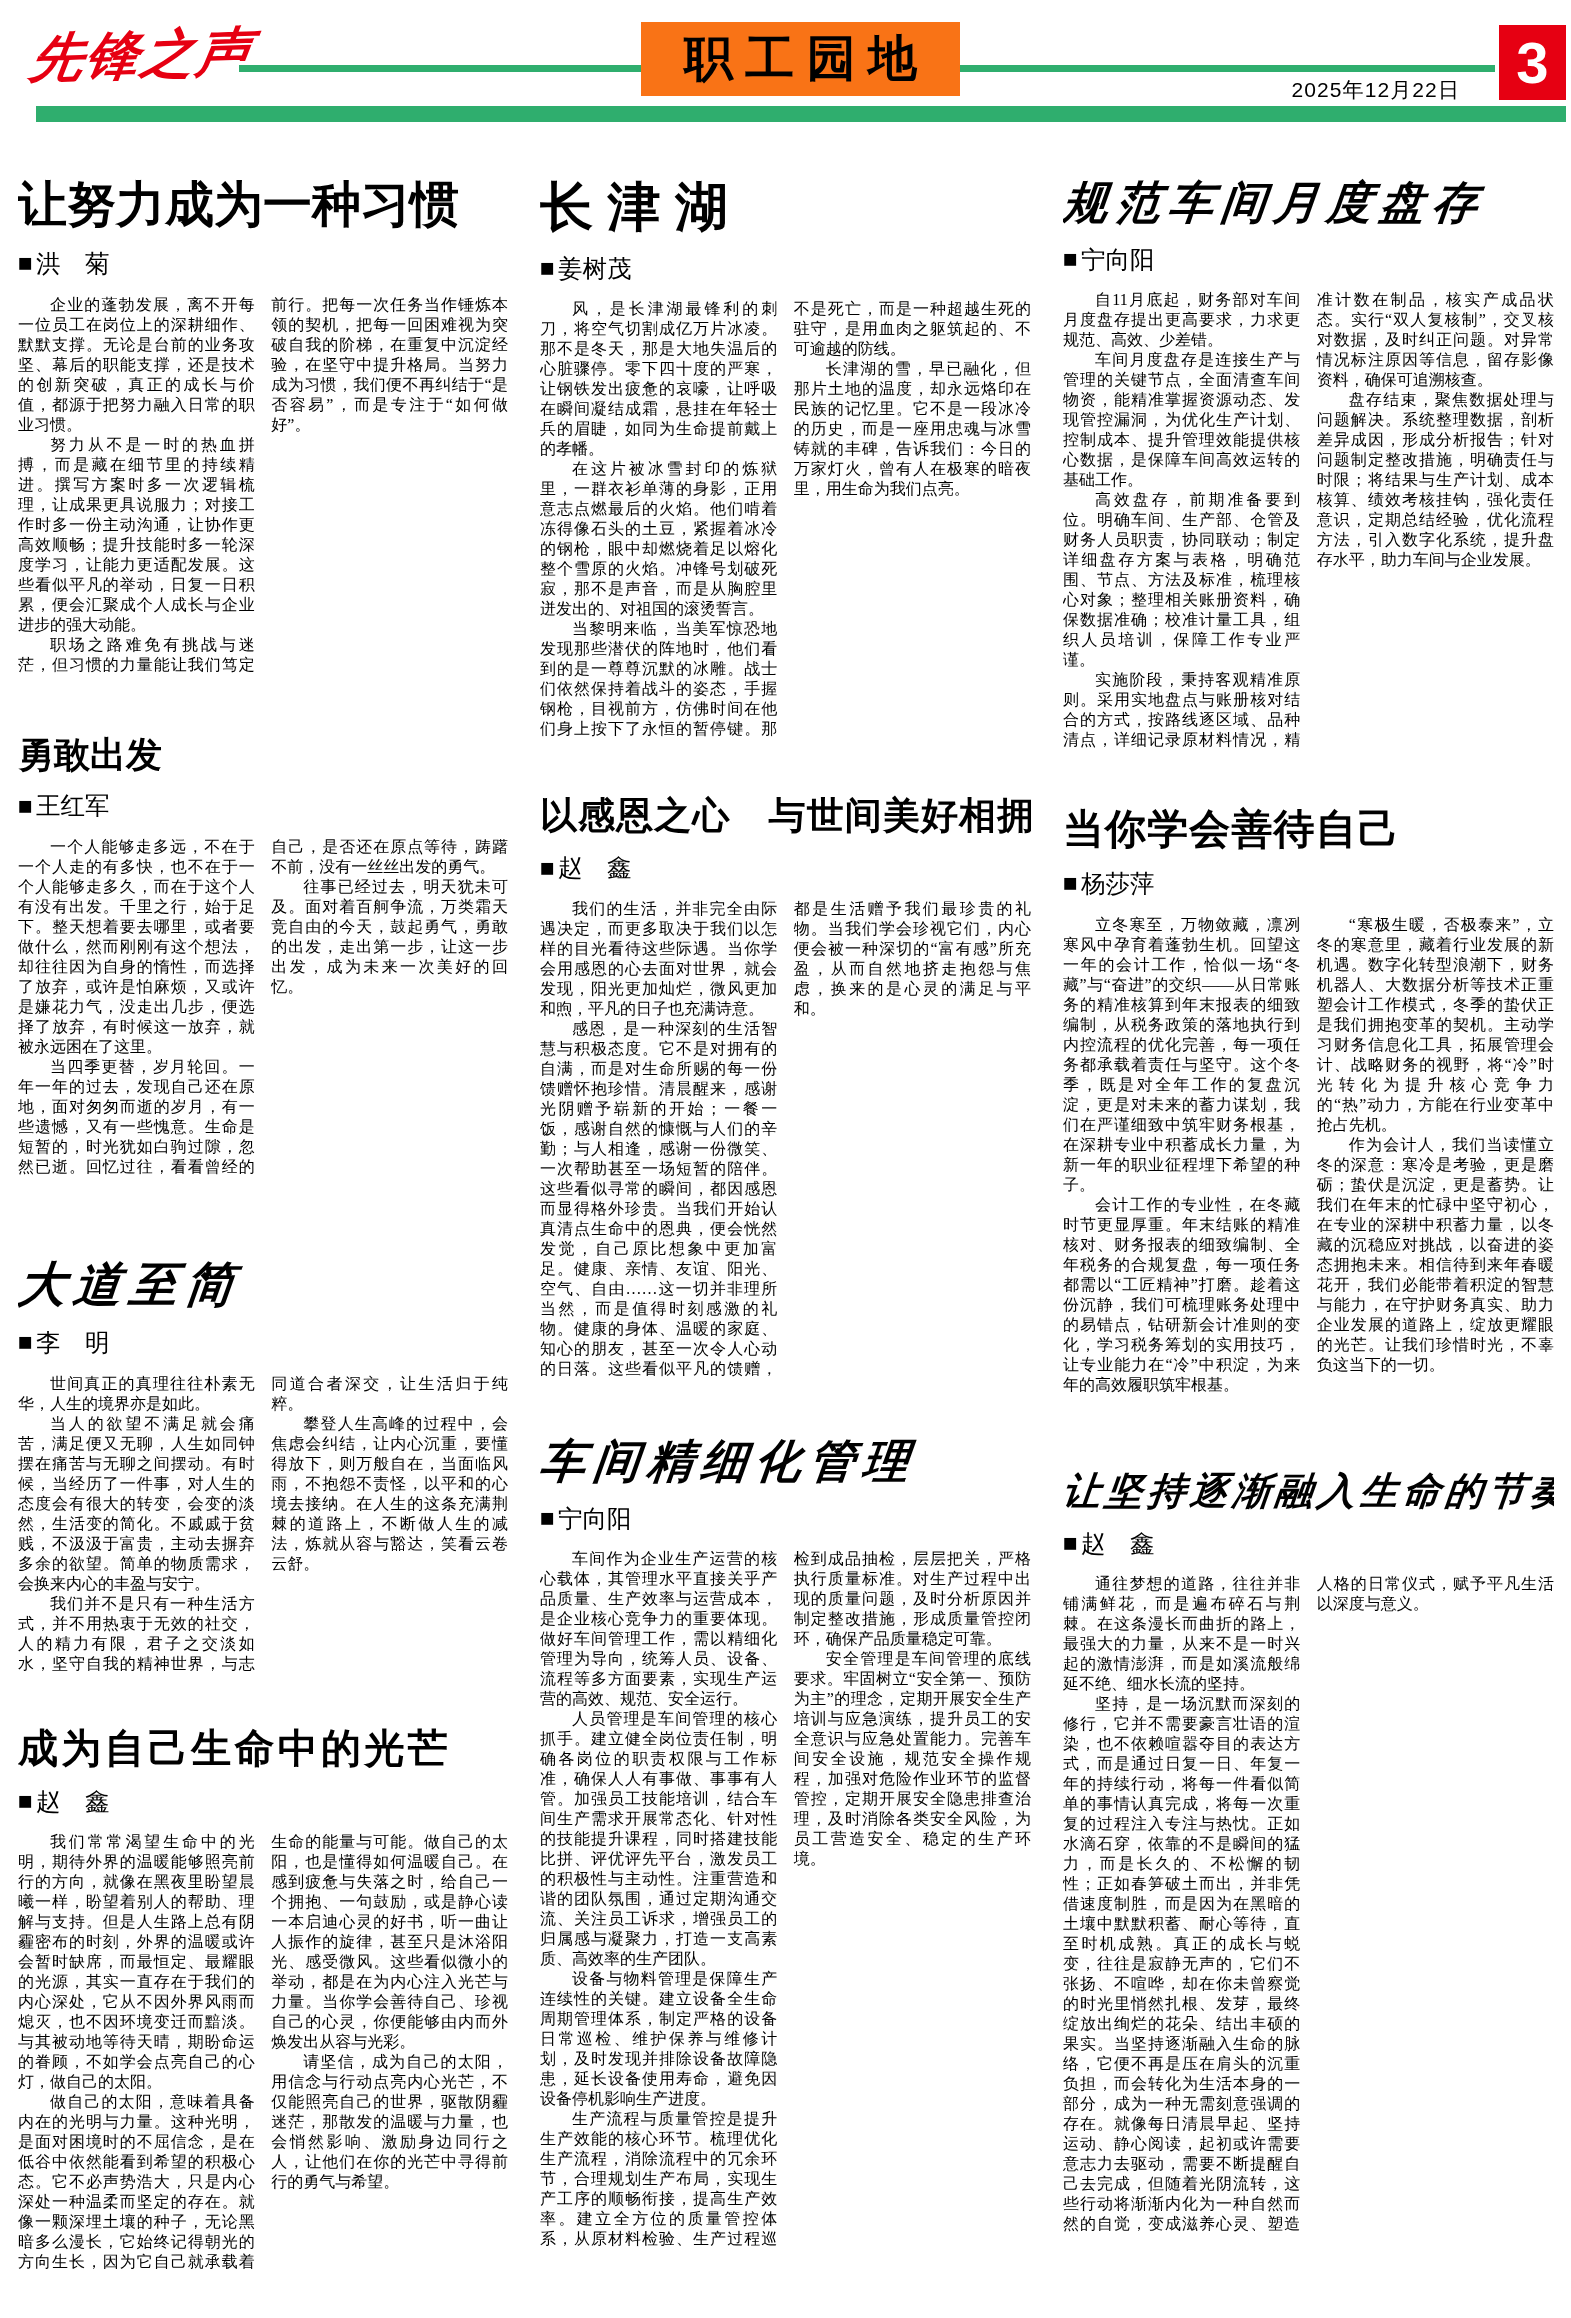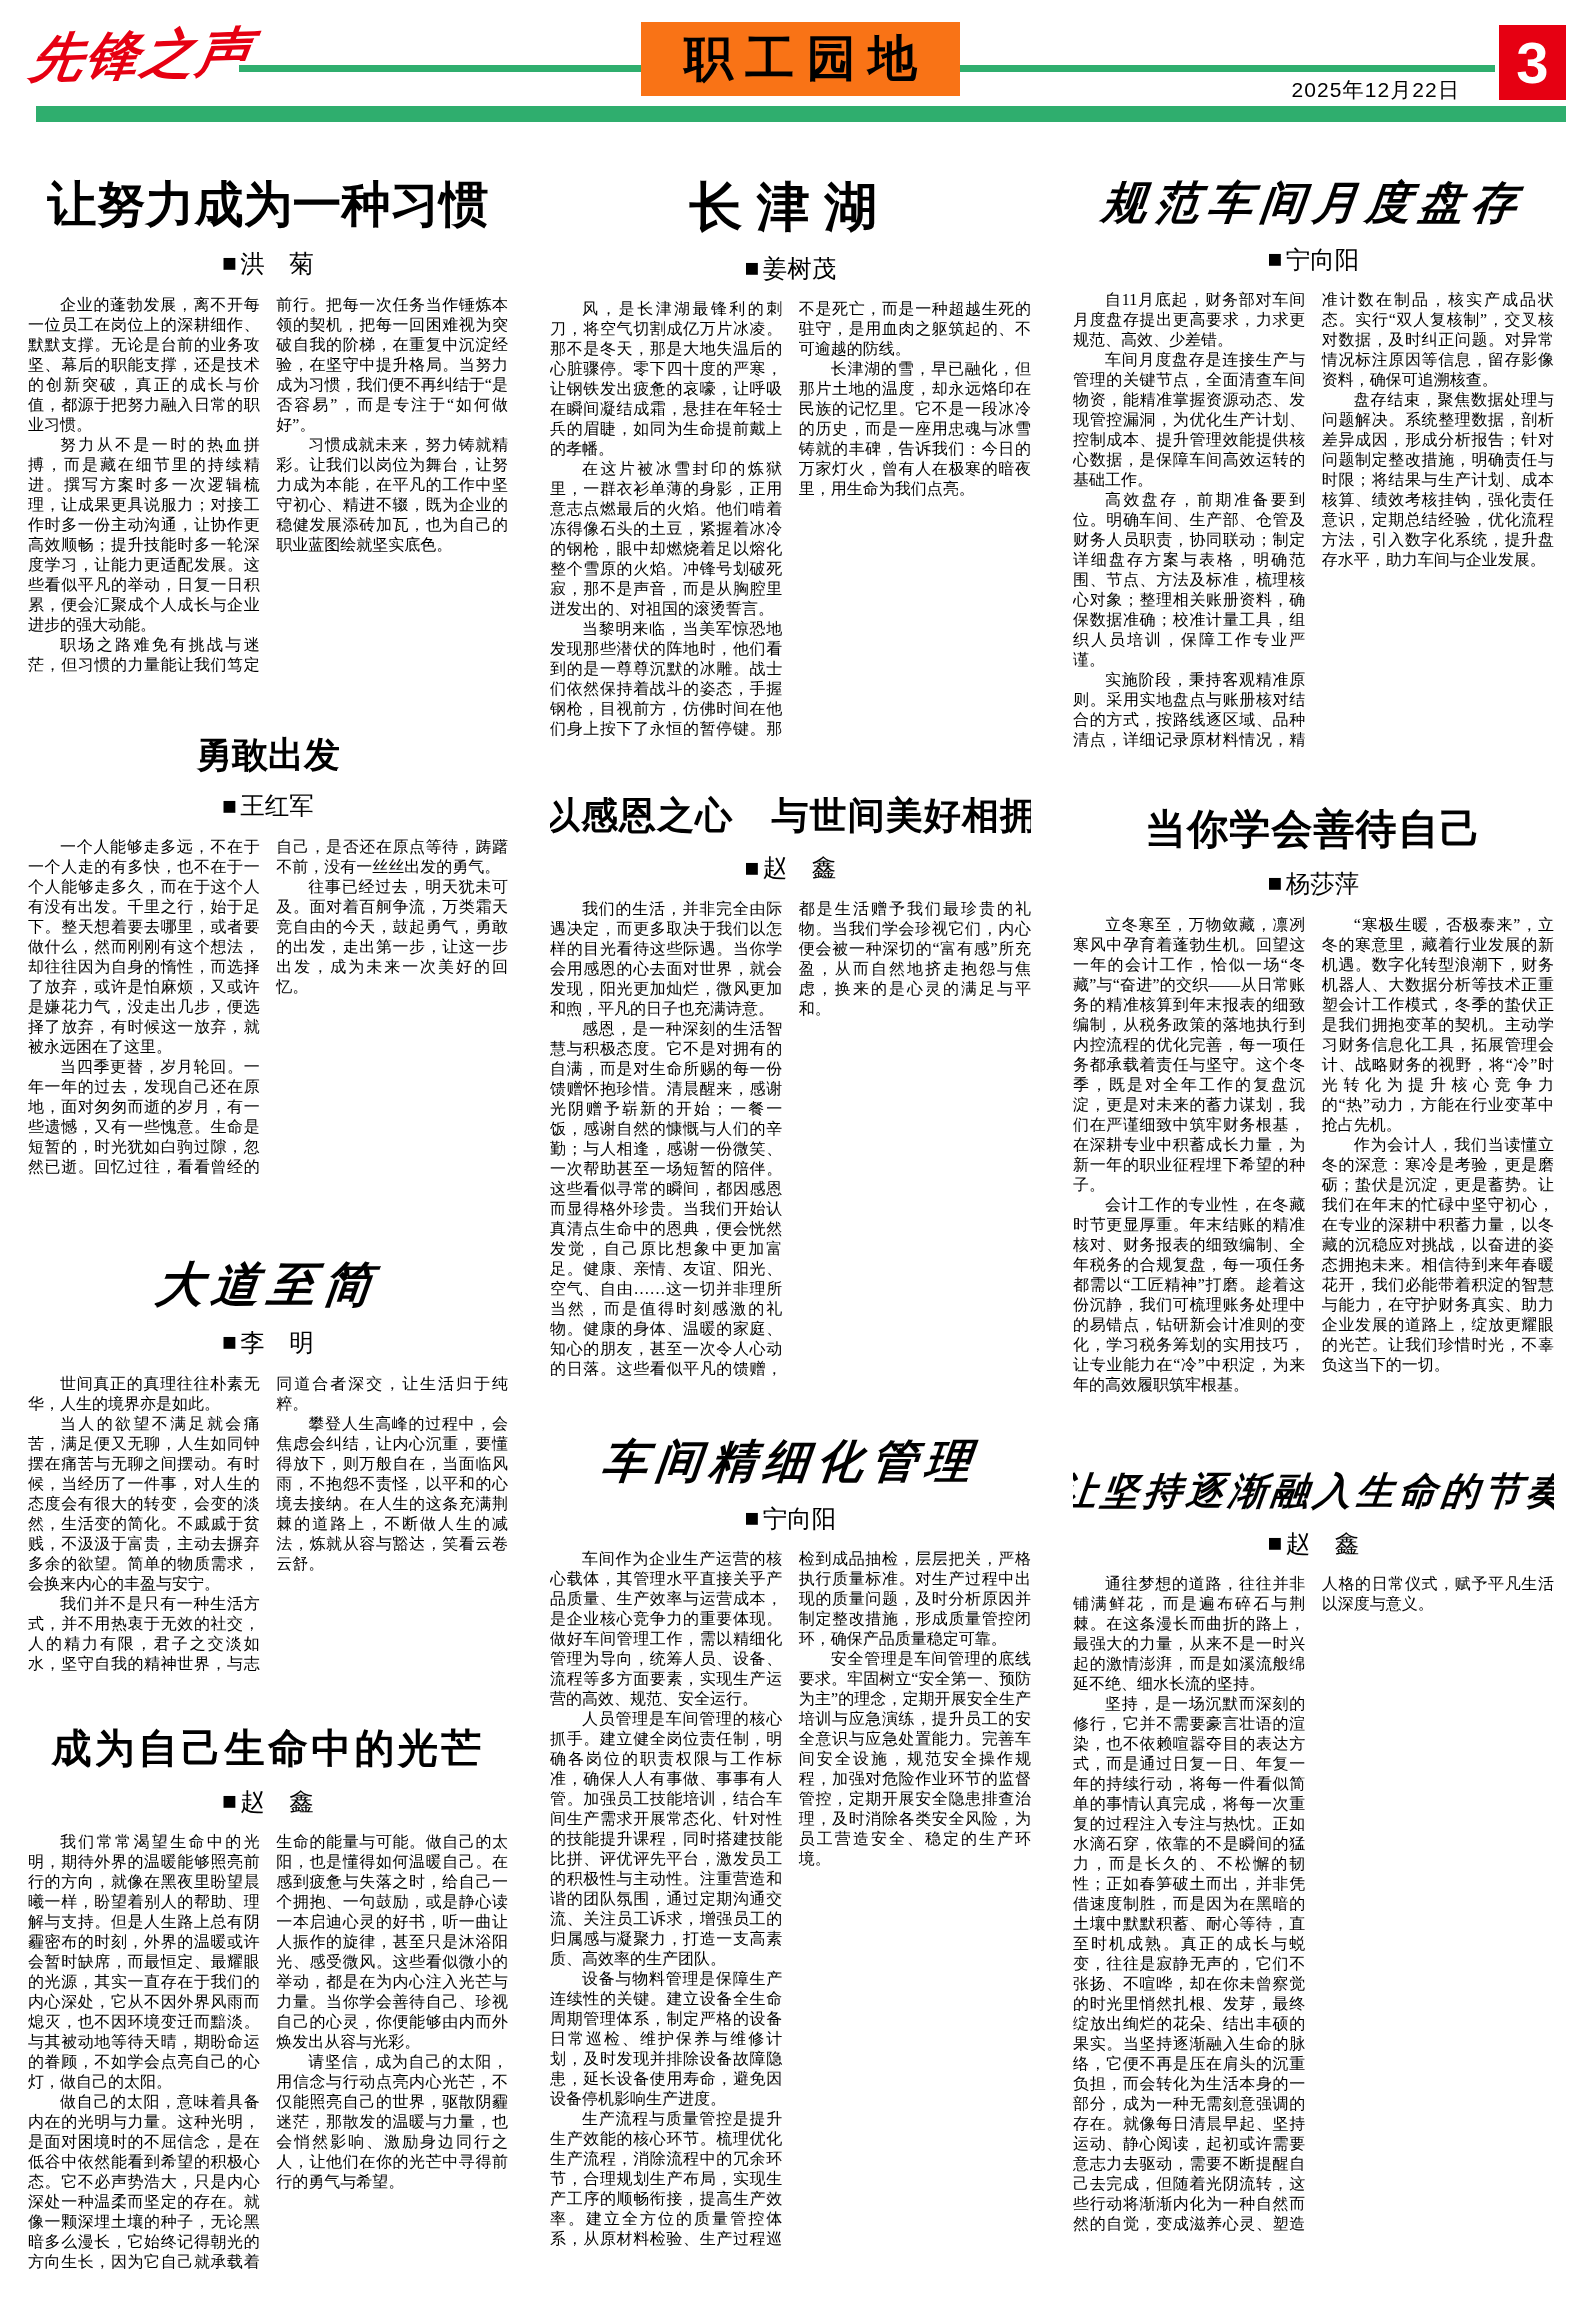--- a/index.html
+++ b/index.html
@@ -52,21 +52,21 @@
   }
   .banner{position:absolute;left:36px;top:106px;width:1530px;height:15.6px;background:#2fae6e;}
 
   
   .columns{
     display:flex;gap:32px;
     padding:22px 18px 0 18px;
   }
   .col{width:491px;display:flex;flex-direction:column;}
 
-  .article{display:flex;flex-direction:column;align-items:center;overflow:hidden;margin-left:10px;}
+  .article{display:flex;flex-direction:column;align-items:flex-start;overflow:hidden;}
   .article .title{
     margin:15.6px 0 3.3px 0;
     font-weight:bold;text-align:center;white-space:nowrap;
     line-height:1.15;
   }
   .t-song{font-family:"Liberation Serif","DejaVu Serif",serif;font-size:49px;}
   .t-hei{font-family:"Liberation Sans","DejaVu Sans",sans-serif;font-size:36px;}
   .t-hei-long{font-family:"Liberation Sans","DejaVu Sans",sans-serif;font-size:37px;letter-spacing:1.1px;}
   .t-round{font-family:"DejaVu Sans","Liberation Sans",sans-serif;font-size:53px;letter-spacing:14.5px;font-weight:900;}
   .t-kai{font-family:"DejaVu Serif","Liberation Serif",serif;font-style:italic;font-size:48px;letter-spacing:7.8px;transform:skewX(-6deg);}
@@ -112,21 +112,20 @@
       <section class="article" style="height:557px;">
         <h2 class="title t-song">让努力成为一种习惯</h2>
         <div class="author">
           <span class="marker">■</span>
           <span>洪　菊</span>
         </div>
         <div class="body" style="height:390px;">
           <p>企业的蓬勃发展，离不开每一位员工在岗位上的深耕细作、默默支撑。无论是台前的业务攻坚、幕后的职能支撑，还是技术的创新突破，真正的成长与价值，都源于把努力融入日常的职业习惯。</p>
           <p>努力从不是一时的热血拼搏，而是藏在细节里的持续精进。撰写方案时多一次逻辑梳理，让成果更具说服力；对接工作时多一份主动沟通，让协作更高效顺畅；提升技能时多一轮深度学习，让能力更适配发展。这些看似平凡的举动，日复一日积累，便会汇聚成个人成长与企业进步的强大动能。</p>
           <p>职场之路难免有挑战与迷茫，但习惯的力量能让我们笃定前行。把每一次任务当作锤炼本领的契机，把每一回困难视为突破自我的阶梯，在重复中沉淀经验，在坚守中提升格局。当努力成为习惯，我们便不再纠结于“是否容易”，而是专注于“如何做好”。</p>
-          <p>习惯成就未来，努力铸就精彩。让我们以岗位为舞台，让努力成为本能，在平凡的工作中坚守初心、精进不辍，既为企业的稳健发展添砖加瓦，也为自己的职业蓝图绘就坚实底色。</p>
         </div>
       </section>
 
       <section class="article" style="height:523px;">
         <h2 class="title t-hei">勇敢出发</h2>
         <div class="author">
           <span class="marker">■</span>
           <span>王红军</span>
         </div>
         <div class="body" style="height:379px;">

